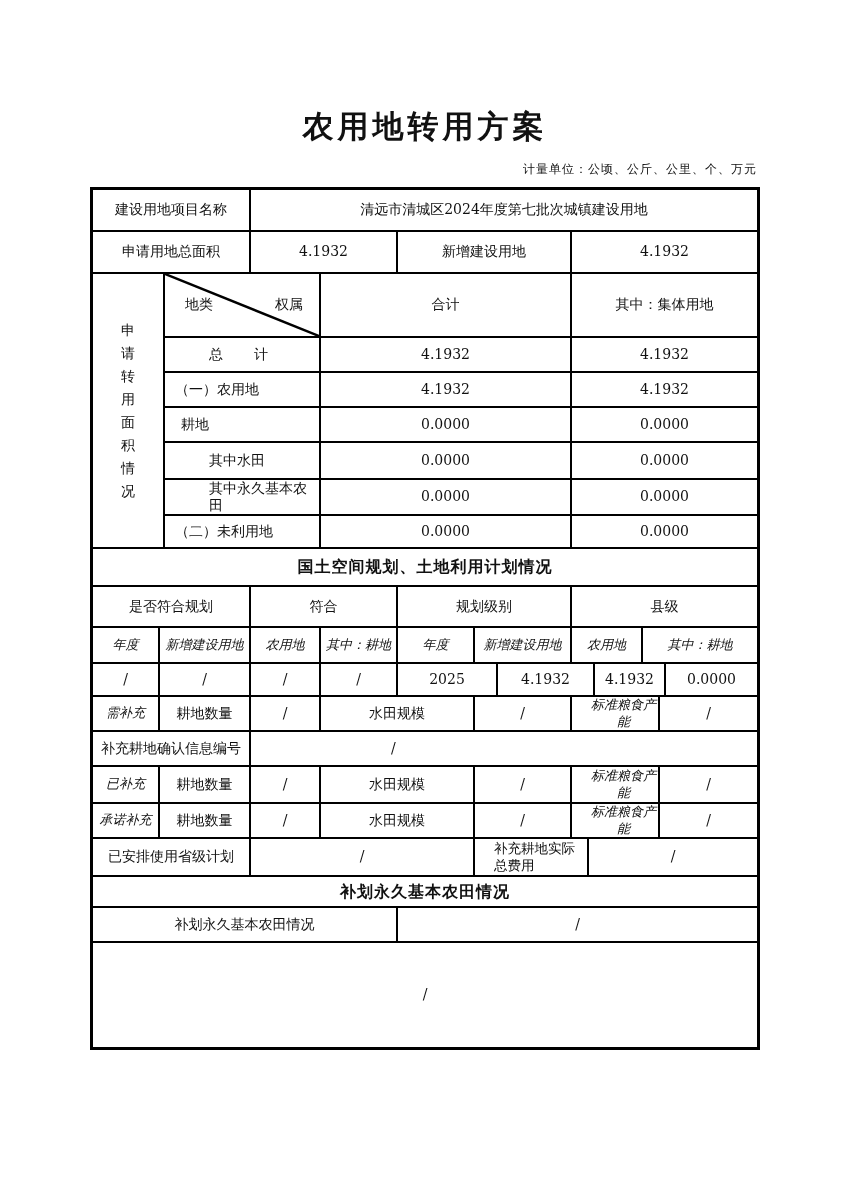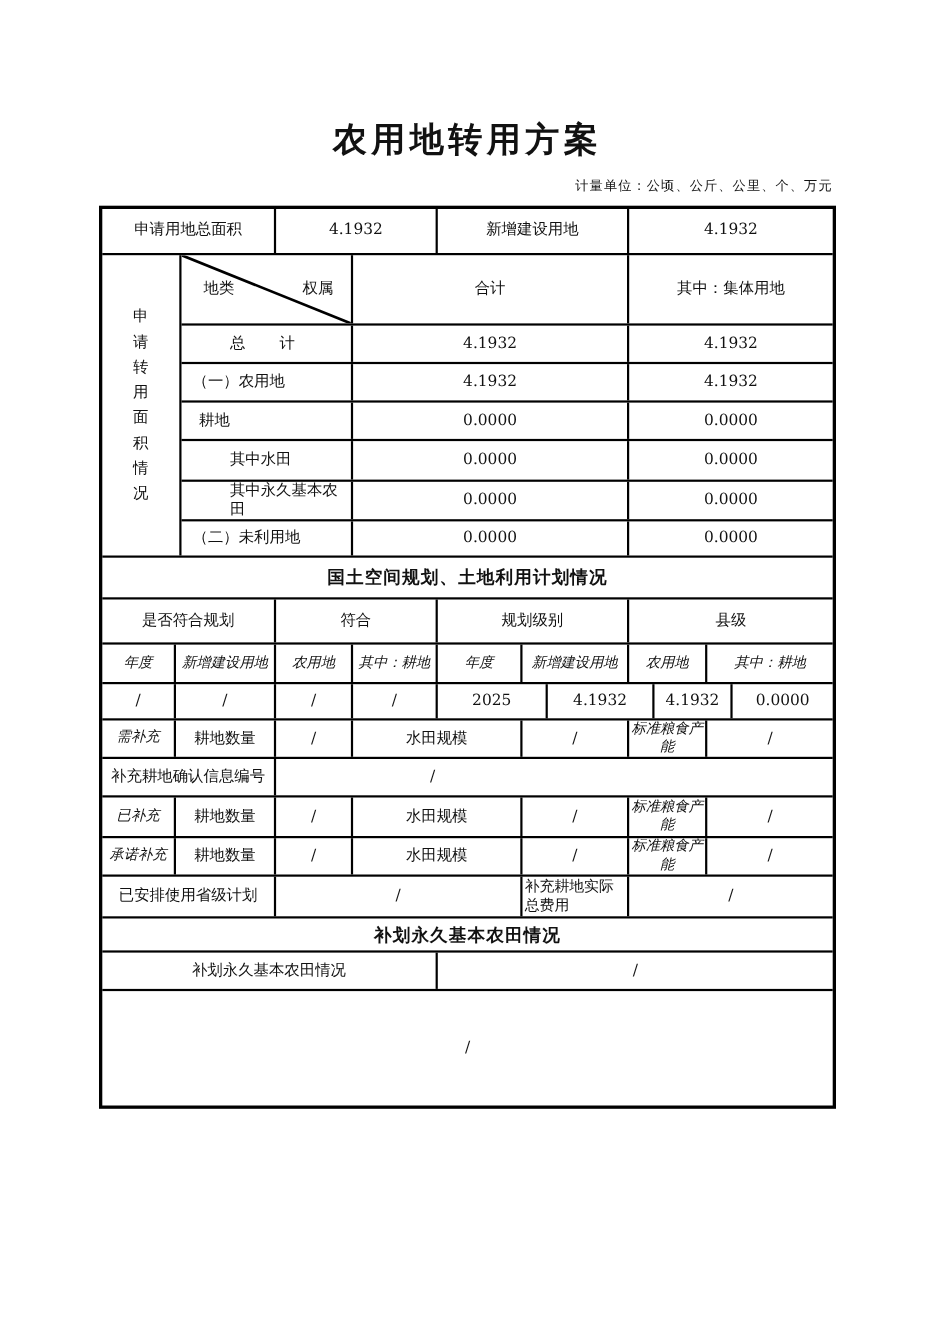--- a/index.html
+++ b/index.html
@@ -42,33 +42,37 @@
   .diag { position:relative; }
   .diag svg { position:absolute; inset:0; width:100%; height:100%; }
   .diag-top { position:absolute; right:16px; top:50%; transform:translateY(-50%); font-size:14px; }
   .diag-bottom { position:absolute; left:20px; top:50%; transform:translateY(-50%); font-size:14px; }
   .pad8  { justify-content:flex-start; text-align:left; padding-left:10px; }
   .pad16 { justify-content:flex-start; text-align:left; padding-left:16px; }
   .pad26 { justify-content:flex-start; text-align:left; padding-left:44px; }
   .pad40 { justify-content:flex-start; text-align:left; padding-left:44px; letter-spacing:1px; }
   .shift-left { justify-content:flex-start; padding-left:140px; }
   .small { font-size:13px;font-style:italic; }
-  .wrap2 { white-space:normal; padding:0 2px; }
+  .wrap2 { white-space:normal; padding:0 2px;margin-left:17px; }
   .costlab { justify-content:flex-start; text-align:left; padding-left:2px; font-size:13.5px; }
 </style>
 </head>
 <body>
 
 <div class="page">
 
   <div class="title">农用地转用方案</div>
   <div class="unit-note">计量单位：公顷、公斤、公里、个、万元</div>
 
   <div class="form-table">
 
+    <div class="tr" style="height:42px">
+      <div class="td" style="width:158px">建设用地项目名称</div>
+      <div class="td end" style="flex:1">清远市清城区2024年度第七批次城镇建设用地</div>
+    </div>
 
     <div class="tr" style="height:42px">
       <div class="td" style="width:158px">申请用地总面积</div>
       <div class="td" style="width:147px">4.1932</div>
       <div class="td" style="width:174px">新增建设用地</div>
       <div class="td end" style="flex:1">4.1932</div>
     </div>
 
     <div class="tr" style="height:275px">
       <div class="td side-cell" style="width:72px">

